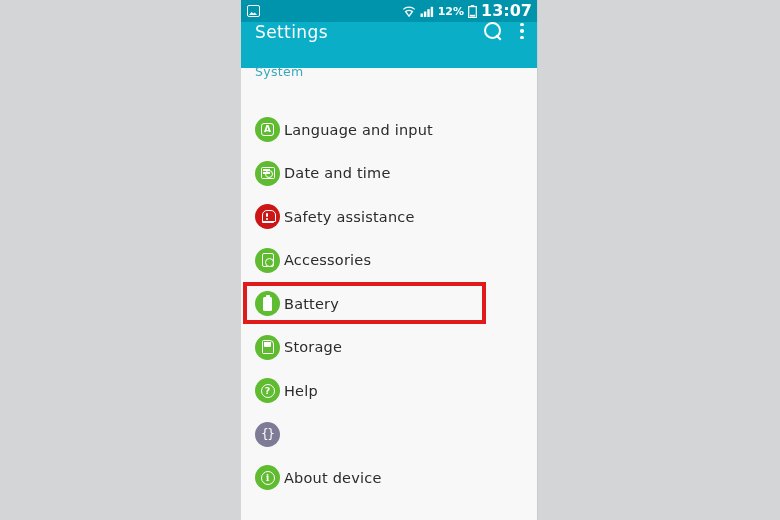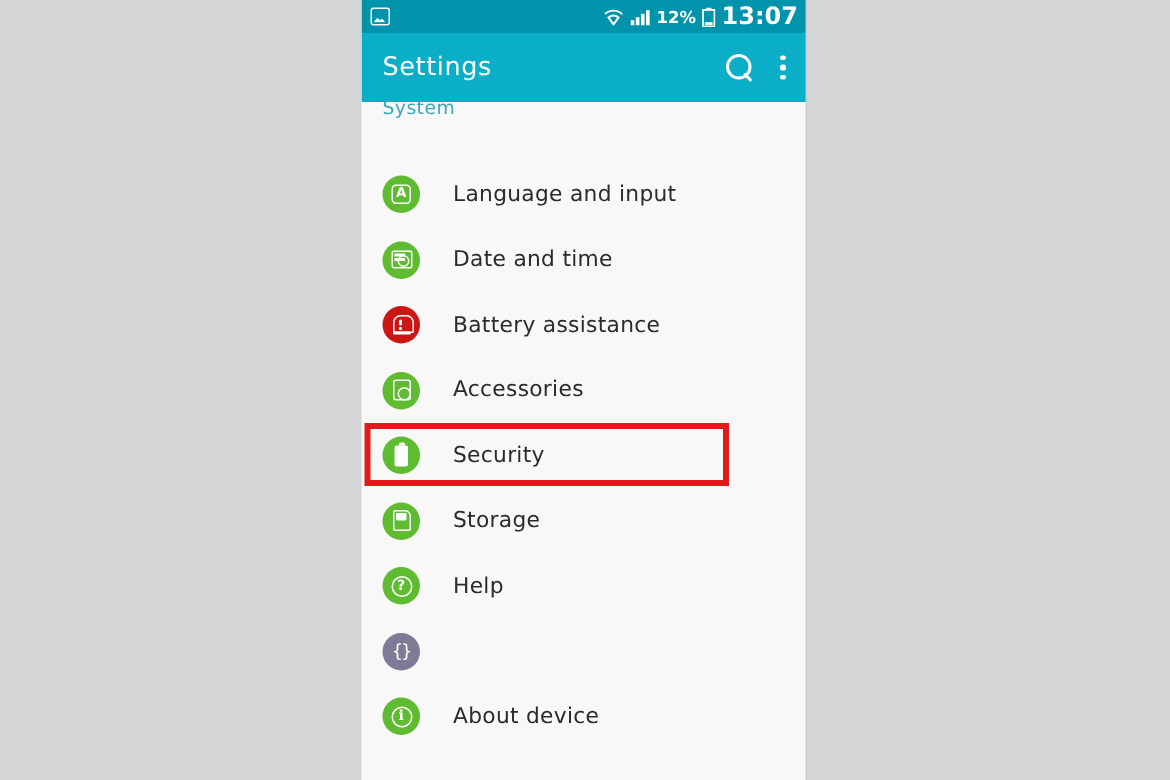--- a/index.html
+++ b/index.html
@@ -35,21 +35,21 @@
     position:relative; background:#0094ac;
   }
   .shot-icon::before{
     content:""; position:absolute; left:1px; bottom:1px; width:8px; height:4px;
     background:#fff; clip-path:polygon(0% 100%, 32% 22%, 55% 62%, 72% 38%, 100% 100%);
   }
 
   
   #appbar{
     position:relative; height:46px; background:#0aafc7;
-    display:flex; align-items:center; padding:0 14px;
+    display:flex; align-items:flex-start; padding:0 14px;
   }
   #appbar-title{
     color:#fff; font-size:17px; letter-spacing:.4px;
     font-family:"DejaVu Sans", sans-serif;
   }
   .bar-actions{ margin-left:auto; display:flex; align-items:center; gap:18px; }
   .search-icon{ width:18px; height:18px; position:relative; }
   .search-icon::before{
     content:""; position:absolute; left:0; top:0; width:13px; height:13px;
     border:2px solid #fff; border-radius:50%;
@@ -76,21 +76,21 @@
   }
   .row-icon{
     width:25px; height:25px; border-radius:50%;
     background:#5fbb30; flex:0 0 25px;
     display:flex; align-items:center; justify-content:center;
     position:relative;
   }
   .row-icon.red{ background:#cc1616; }
   .row-icon.purple{ background:#7e7b96; }
   .row-label{
-    margin-left:22px; font-size:14.5px; color:#2b2b2b; letter-spacing:.2px;
+    margin-left:4px; font-size:14.5px; color:#2b2b2b; letter-spacing:.2px;
   }
 
   
   .g-lang{
     width:13px; height:13px; border:1.6px solid #fff; border-radius:3px;
     display:flex; align-items:center; justify-content:center;
     font-size:9px; font-weight:bold; color:#fff; line-height:1;
   }
   .g-date{
     width:14px; height:12px; border:1.6px solid #fff; border-radius:1.5px;
@@ -241,35 +241,35 @@
         </span>
         <span class="row-label">Date and time</span>
       </div>
 
       <div class="row">
         <span class="row-icon red">
           <span class="g-safety">
               <b></b>
             </span>
         </span>
-        <span class="row-label">Battery assistance</span>
+        <span class="row-label">Safety assistance</span>
       </div>
 
       <div class="row">
         <span class="row-icon">
           <span class="g-acc"></span>
         </span>
         <span class="row-label">Accessories</span>
       </div>
 
       <div class="row">
         <span class="row-icon">
           <span class="g-batt"></span>
         </span>
-        <span class="row-label">Security</span>
+        <span class="row-label">Battery</span>
       </div>
 
       <div class="row">
         <span class="row-icon">
           <span class="g-stor"></span>
         </span>
         <span class="row-label">Storage</span>
       </div>
 
 

